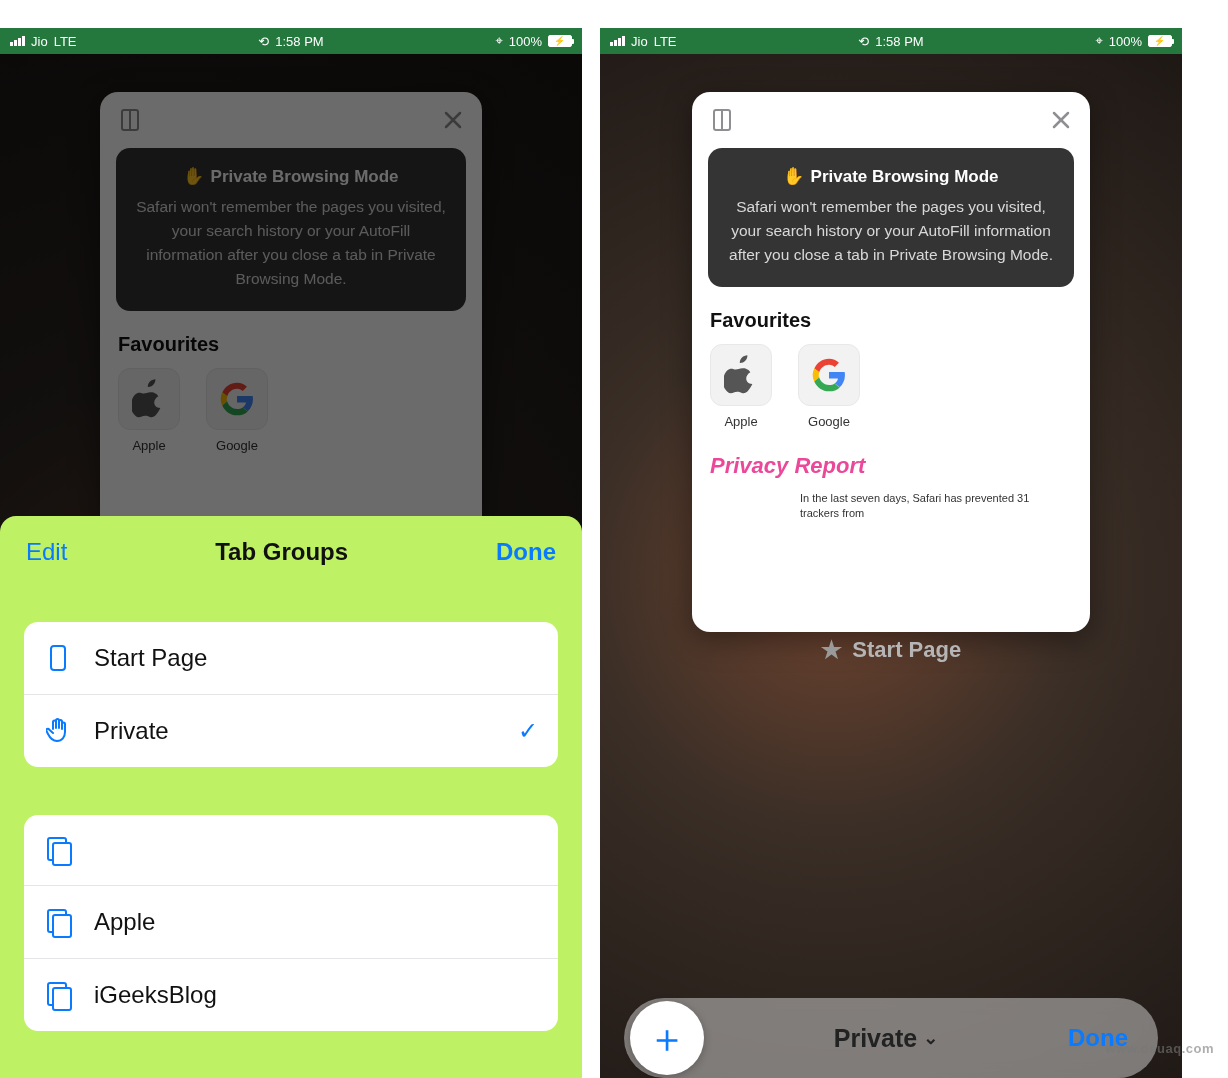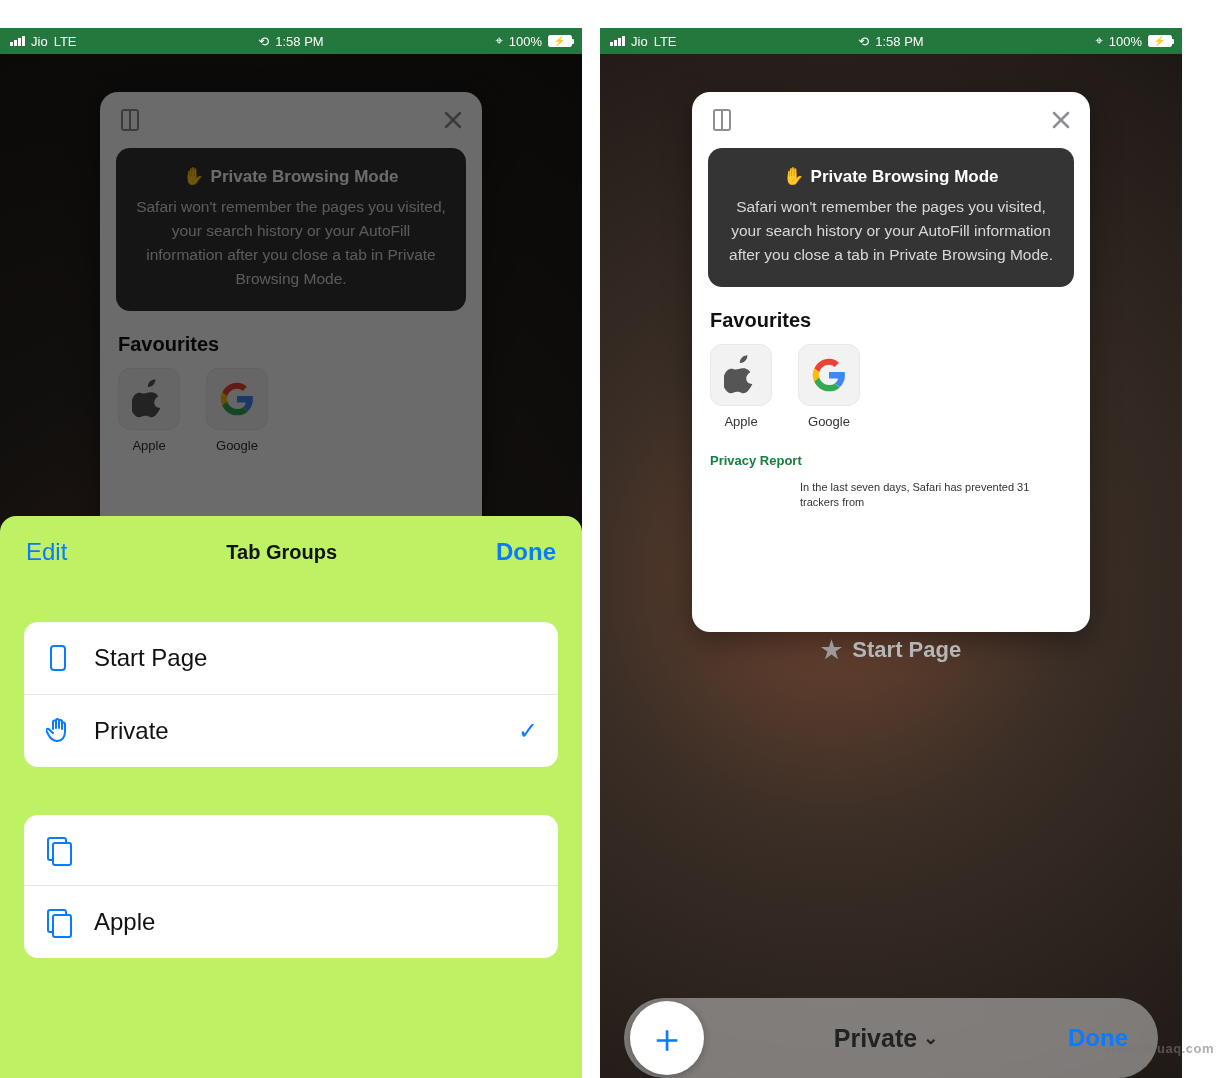--- a/index.html
+++ b/index.html
@@ -32,34 +32,34 @@
 .private-box { margin: 8px 16px 12px; background: #343434; color: #d8d8d8; border-radius: 14px; padding: 18px 18px 20px; text-align: center; }
 .private-box .pbm-title { color: #fff; font-weight: 600; font-size: 17px; margin-bottom: 8px; display:flex; align-items:center; justify-content:center; gap:6px;}
 .private-box .pbm-desc { font-size: 15.5px; line-height: 1.55; }
 .favourites { padding: 10px 18px 0; }
 .fav-title { font-weight: 700; font-size: 20px; color: #111; margin-bottom: 12px; }
 .fav-items { display: flex; gap: 26px; }
 .fav-item { display: flex; flex-direction: column; align-items: center; gap: 8px; }
 .fav-icon-box { width: 62px; height: 62px; border-radius: 12px; background: #f2f2f2; display: flex; align-items: center; justify-content: center; border:1px solid #e8e8e8;}
 .fav-label { font-size: 13px; color: #333; }
 .privacy-report { padding: 24px 18px 0; }
-.pr-title { font-weight: 700; font-size: 13px; color: #15803d; margin-bottom: 12px;}
+.pr-title { font-weight: 700; font-size: 22px; color: #ec4899; margin-bottom: 12px; font-style: italic;}
 .pr-body { font-size: 11px; color: #333; line-height:1.4; padding:0 4px 0 90px; position:relative; }
 
 
 .phone-right .card { top: 64px; left: 92px; width: 398px; }
 
 
 .dim { position:absolute; inset:0; background: rgba(0,0,0,0.58); z-index:3; }
 
 
 .sheet { position:absolute; left:0; right:0; bottom:0; top:488px; background: #bef264; border-top-left-radius: 16px; border-top-right-radius: 16px; z-index: 4; }
 .sheet-header { display:flex; align-items:center; justify-content:space-between; padding: 22px 26px; }
 .sheet-action { color: #0a7aff; font-size: 24px; }
-.sheet-title { font-weight: 700; font-size: 20px; color: #111; }
+.sheet-title { font-weight: 700; font-size: 24px; color: #111; }
 .list { background: #fff; margin: 34px 24px 0; border-radius: 14px; overflow: hidden; }
 .list + .list { margin-top: 48px; }
 .row { display:flex; align-items:center; padding: 22px 20px; border-bottom: 1px solid #e5e5e8; gap: 22px; }
 .row:last-child { border-bottom: none; }
 .row-icon { width: 28px; display:flex; justify-content:center; }
 .row-label { font-size: 24px; color: #111; flex:1; }
 .check { color:#0a7aff; font-size: 24px; }
 .phone-icon-shell { width:16px; height:26px; border:2px solid #0a7aff; border-radius:4px; }
 .layers-icon { position:relative; width:22px; height:26px;}
 .layers-icon::before,.layers-icon::after{content:'';position:absolute;width:16px;height:20px;border:2px solid #0a7aff;border-radius:3px;background:#fff;}
@@ -187,20 +187,26 @@
         <div class="row-icon">
             <div class="layers-icon"></div>
           </div>
       </div>
       <div class="row">
         <div class="row-icon">
             <div class="layers-icon"></div>
           </div>
         <span class="row-label">Apple</span>
       </div>
+      <div class="row">
+        <div class="row-icon">
+            <div class="layers-icon"></div>
+          </div>
+        <span class="row-label">iGeeksBlog</span>
+      </div>
     </div>
   </div>
 </div>
 
 <div class="gap"></div>
 
 <div class="phone phone-right">
   <div class="statusbar">
     <div class="sb-group">
       <div class="signal-bars">

